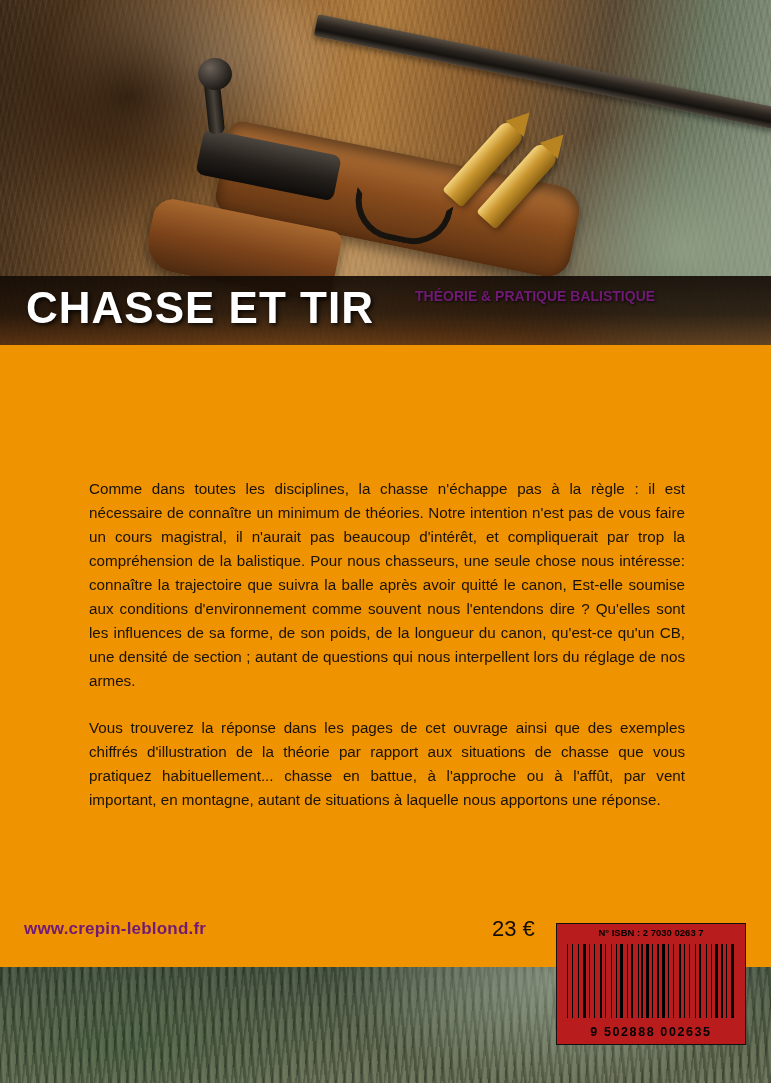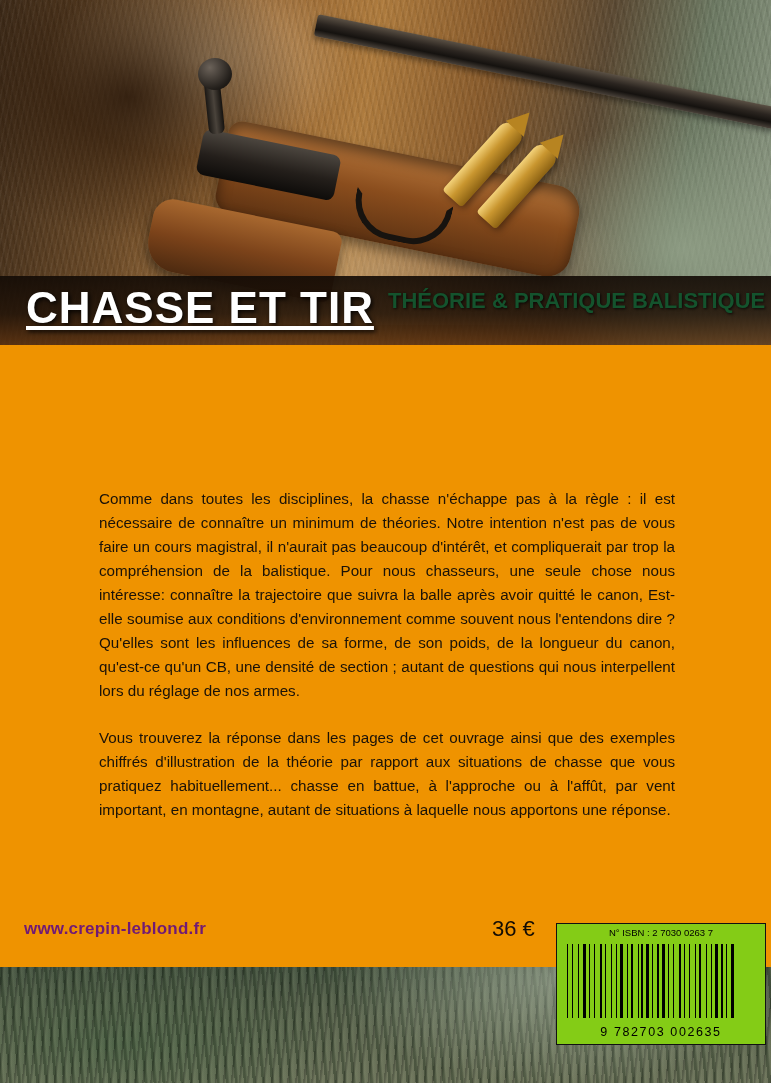--- a/index.html
+++ b/index.html
@@ -150,27 +150,26 @@
   .title-main {
     position: absolute;
     left: 26px; top: 286px;
     color: #ffffff;
     font-size: 44px;
     font-weight: bold;
     letter-spacing: 1px;
     line-height: 1;
     text-shadow: 2px 2px 4px rgba(0,0,0,0.8);
     font-family: "Liberation Sans", sans-serif;
-    text-decoration: underline;
   }
   .title-sub1 {
     position: absolute;
-    left: 388px; top: 288px;
-    color: #14532d;
-    font-size: 22px;
+    left: 415px; top: 288px;
+    color: #701a75;
+    font-size: 14px;
     font-weight: bold;
     letter-spacing: 0px;
     text-shadow: 1px 1px 3px rgba(0,0,0,0.8);
   }
   .title-sub2 {
     position: absolute;
     left: 398px; top: 316px;
     color: #ffffff;
     font-size: 14.5px;
     font-weight: bold;
@@ -190,21 +189,21 @@
     left: 89px;
     width: 596px;
     color: #1a1208;
     font-size: 15.2px;
     line-height: 1.58;
     text-align: justify;
     font-family: "Liberation Sans", sans-serif;
   }
   .blurb.p1 { top: 477px; }
   .blurb.p2 { top: 716px; }
-  .blurb p { margin: 10px; text-indent: 0; }
+  .blurb p { margin: 0; text-indent: 0; }
 
   
   .bottom-photo {
     position: absolute;
     left: 0; top: 905px;
     width: 771px;
     height: 178px;
     overflow: hidden;
     background:
       radial-gradient(ellipse 300px 120px at 120px 140px, rgba(60,90,60,0.55), rgba(60,90,60,0) 72%),
@@ -244,25 +243,26 @@
     left: 492px; top: 916px;
     color: #120c04;
     font-size: 22px;
     font-weight: normal;
   }
 
   
   .isbn-box {
     position: absolute;
     left: 556px; top: 923px;
-    width: 210px;
+    width: 190px;
     height: 122px;
-    background: #84cc16;
+    background: #b91c1c;
     border: 1px solid #111111;
     box-sizing: border-box;
+    font-weight: bold;
   }
   .isbn-text {
     position: absolute;
     left: 0; top: 3px;
     width: 100%;
     text-align: center;
     font-size: 9.5px;
     color: #000000;
     font-family: "Liberation Sans", sans-serif;
   }
@@ -330,21 +330,21 @@
     <p>Vous trouverez la réponse dans les pages de cet ouvrage ainsi que des exemples chiffrés d'illustration de la théorie par rapport aux situations de chasse que vous pratiquez habituellement... chasse en battue, à l'approche ou à l'affût, par vent important, en montagne, autant de situations à laquelle nous apportons une réponse.</p>
   </div>
 
   <div class="bottom-photo">
     <div class="grass"></div>
     <div class="haze"></div>
   </div>
   <div class="bottom-bar"></div>
 
   <a class="site-url" href="#">www.crepin-leblond.fr</a>
-  <div class="price">36 €</div>
+  <div class="price">23 €</div>
 
   <div class="isbn-box">
     <div class="isbn-text">N° ISBN : 2 7030 0263 7</div>
     <div class="barcode">
         <i style="width: 1px; background: rgb(0, 0, 0); margin-right: 1px;"></i>
         <i style="width: 2px; background: transparent; margin-right: 1px;"></i>
         <i style="width: 1px; background: rgb(0, 0, 0); margin-right: 1px;"></i>
         <i style="width: 3px; background: transparent; margin-right: 1px;"></i>
         <i style="width: 1px; background: rgb(0, 0, 0); margin-right: 1px;"></i>
         <i style="width: 2px; background: transparent; margin-right: 1px;"></i>
@@ -399,16 +399,16 @@
         <i style="width: 1px; background: rgb(0, 0, 0); margin-right: 1px;"></i>
         <i style="width: 1px; background: transparent; margin-right: 1px;"></i>
         <i style="width: 3px; background: rgb(0, 0, 0); margin-right: 1px;"></i>
         <i style="width: 1px; background: transparent; margin-right: 1px;"></i>
         <i style="width: 2px; background: rgb(0, 0, 0); margin-right: 1px;"></i>
         <i style="width: 1px; background: transparent; margin-right: 1px;"></i>
         <i style="width: 1px; background: rgb(0, 0, 0); margin-right: 1px;"></i>
         <i style="width: 2px; background: transparent; margin-right: 1px;"></i>
         <i style="width: 3px; background: rgb(0, 0, 0); margin-right: 1px;"></i>
       </div>
-    <div class="ean-text">9 782703 002635</div>
+    <div class="ean-text">9 502888 002635</div>
   </div>
 
 </div>
 
 </body></html>

